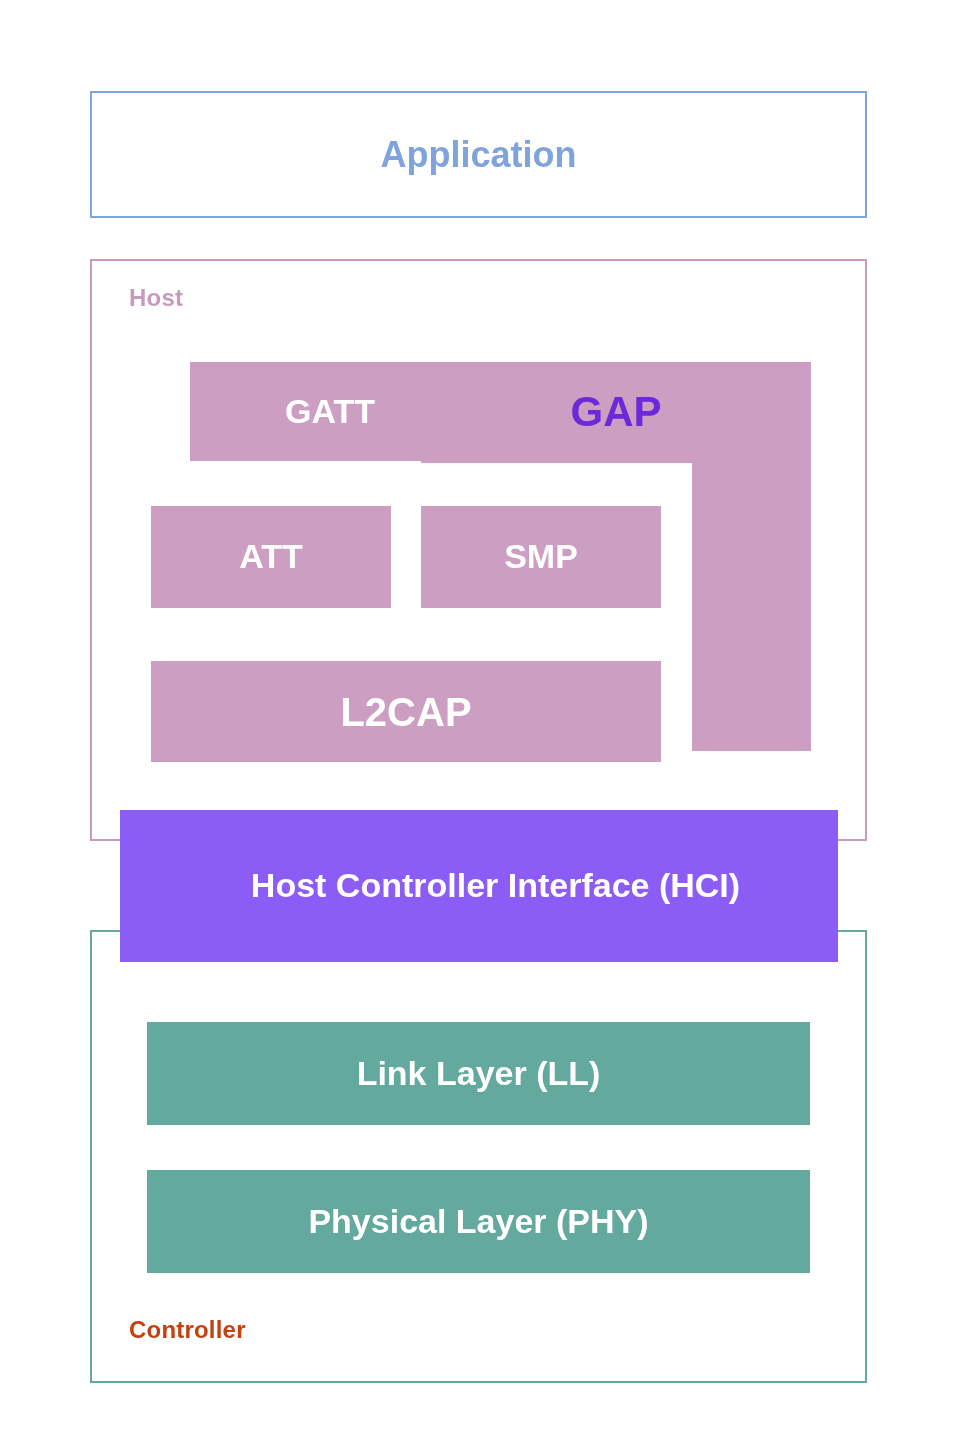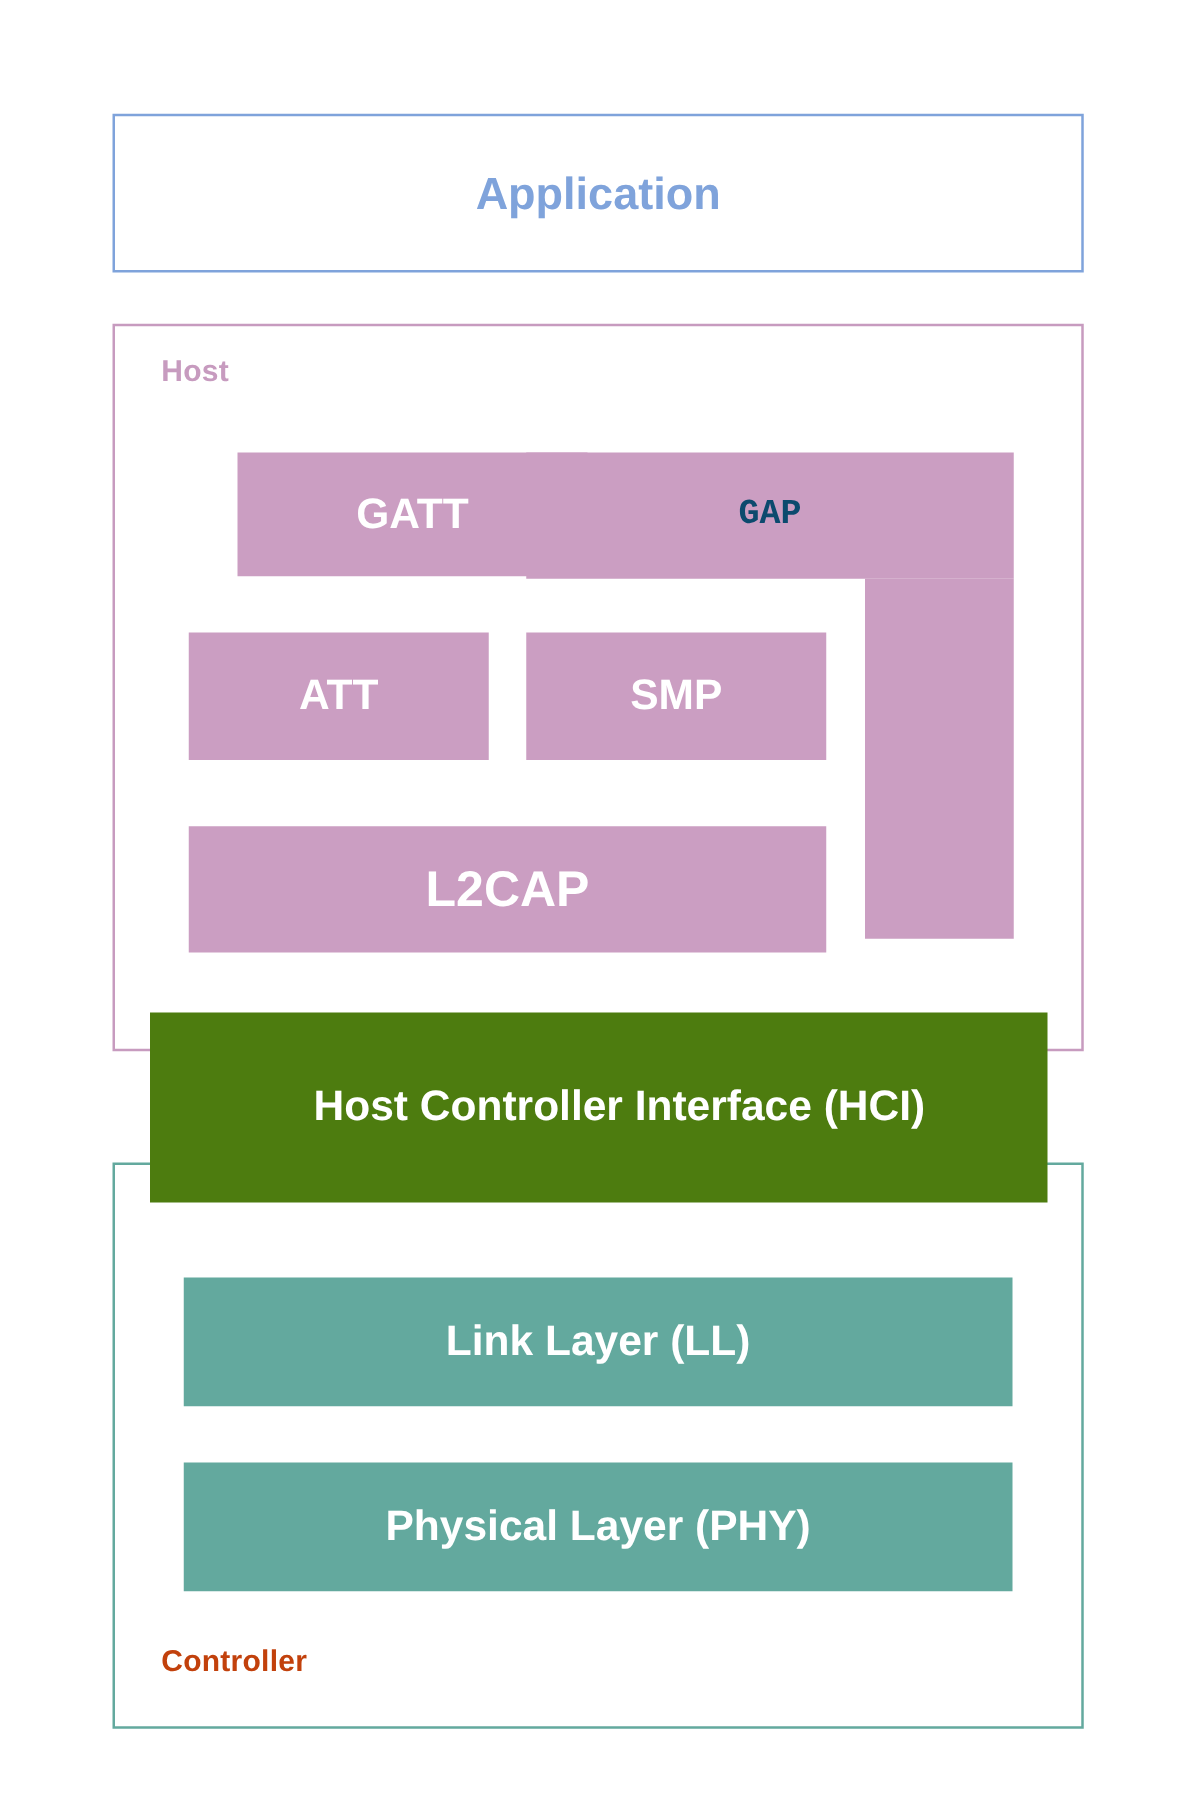--- a/index.html
+++ b/index.html
@@ -87,21 +87,21 @@
     box-sizing: border-box;
     display: flex;
     align-items: center;
     justify-content: center;
     color: #ffffff;
     font-weight: bold;
     text-align: center;
     line-height: 1.1;
   }
   .block-host   { background: #cb9ec2; }
-  .block-hci    { background: #4d7c0f; padding-left: 33px; }
+  .block-hci    { background: #8b5cf6; padding-left: 33px; }
   .block-ctrl   { background: #63a99e; text-align: right; }
 
   .blk-gatt  { left: 151px; top: 362px;  width: 280px; height: 99px;  font-size: 34px; margin-left: 39px; }
   .blk-att   { left: 151px; top: 506px;  width: 240px; height: 102px; font-size: 34px; }
   .blk-smp   { left: 421px; top: 506px;  width: 240px; height: 102px; font-size: 34px; }
   .blk-l2cap { left: 151px; top: 650px;  width: 510px; height: 101px; font-size: 40px; margin-top: 11px; }
 
   
   .blk-gap {
     left: 421px;
@@ -129,24 +129,23 @@
   }
   .gap-text {
     position: absolute;
     left: 0;
     top: 0;
     width: 390px;
     height: 101px;
     display: flex;
     align-items: center;
     justify-content: center;
-    color: #0c4a6e;
-    font-size: 28px;
+    color: #6d28d9;
+    font-size: 42px;
     font-weight: bold;
-    font-family: Liberation Mono, monospace;
   }
 
   .blk-hci {
     left: 120px;
     top: 810px;
     width: 718px;
     height: 152px;
     font-size: 34px;
   }
   .blk-ll  { left: 147px; top: 1022px; width: 663px; height: 103px; font-size: 34px; }

